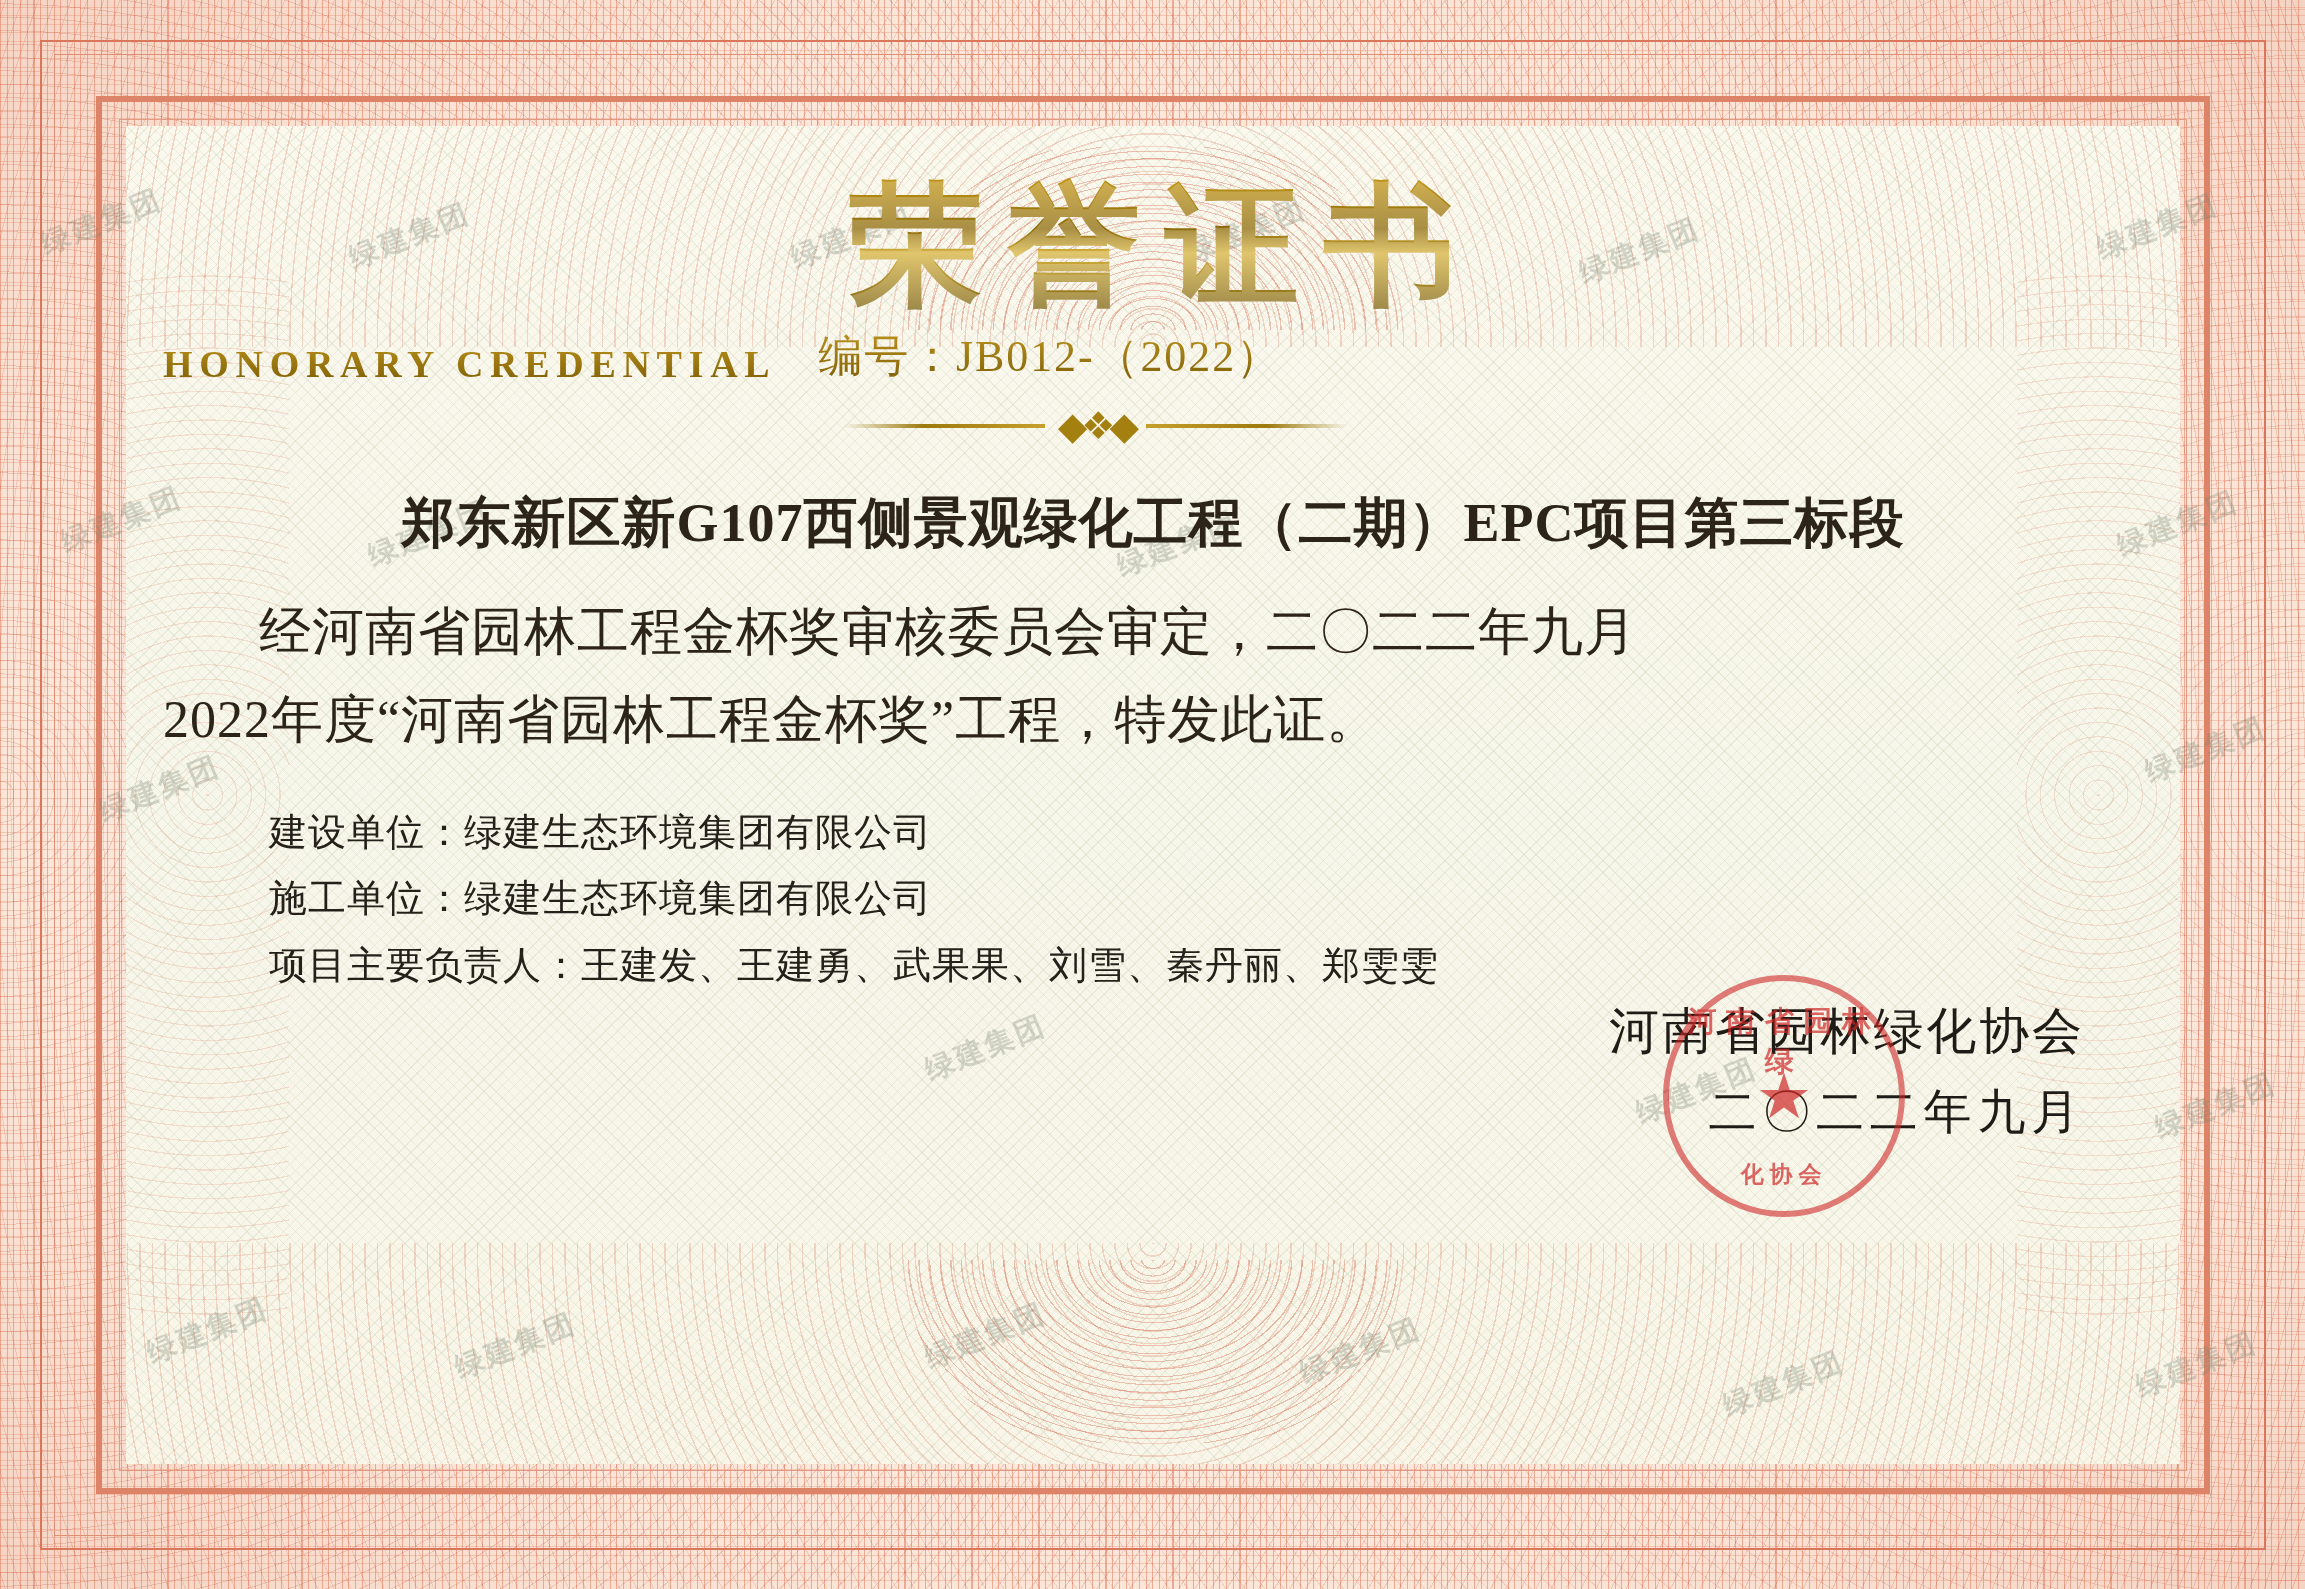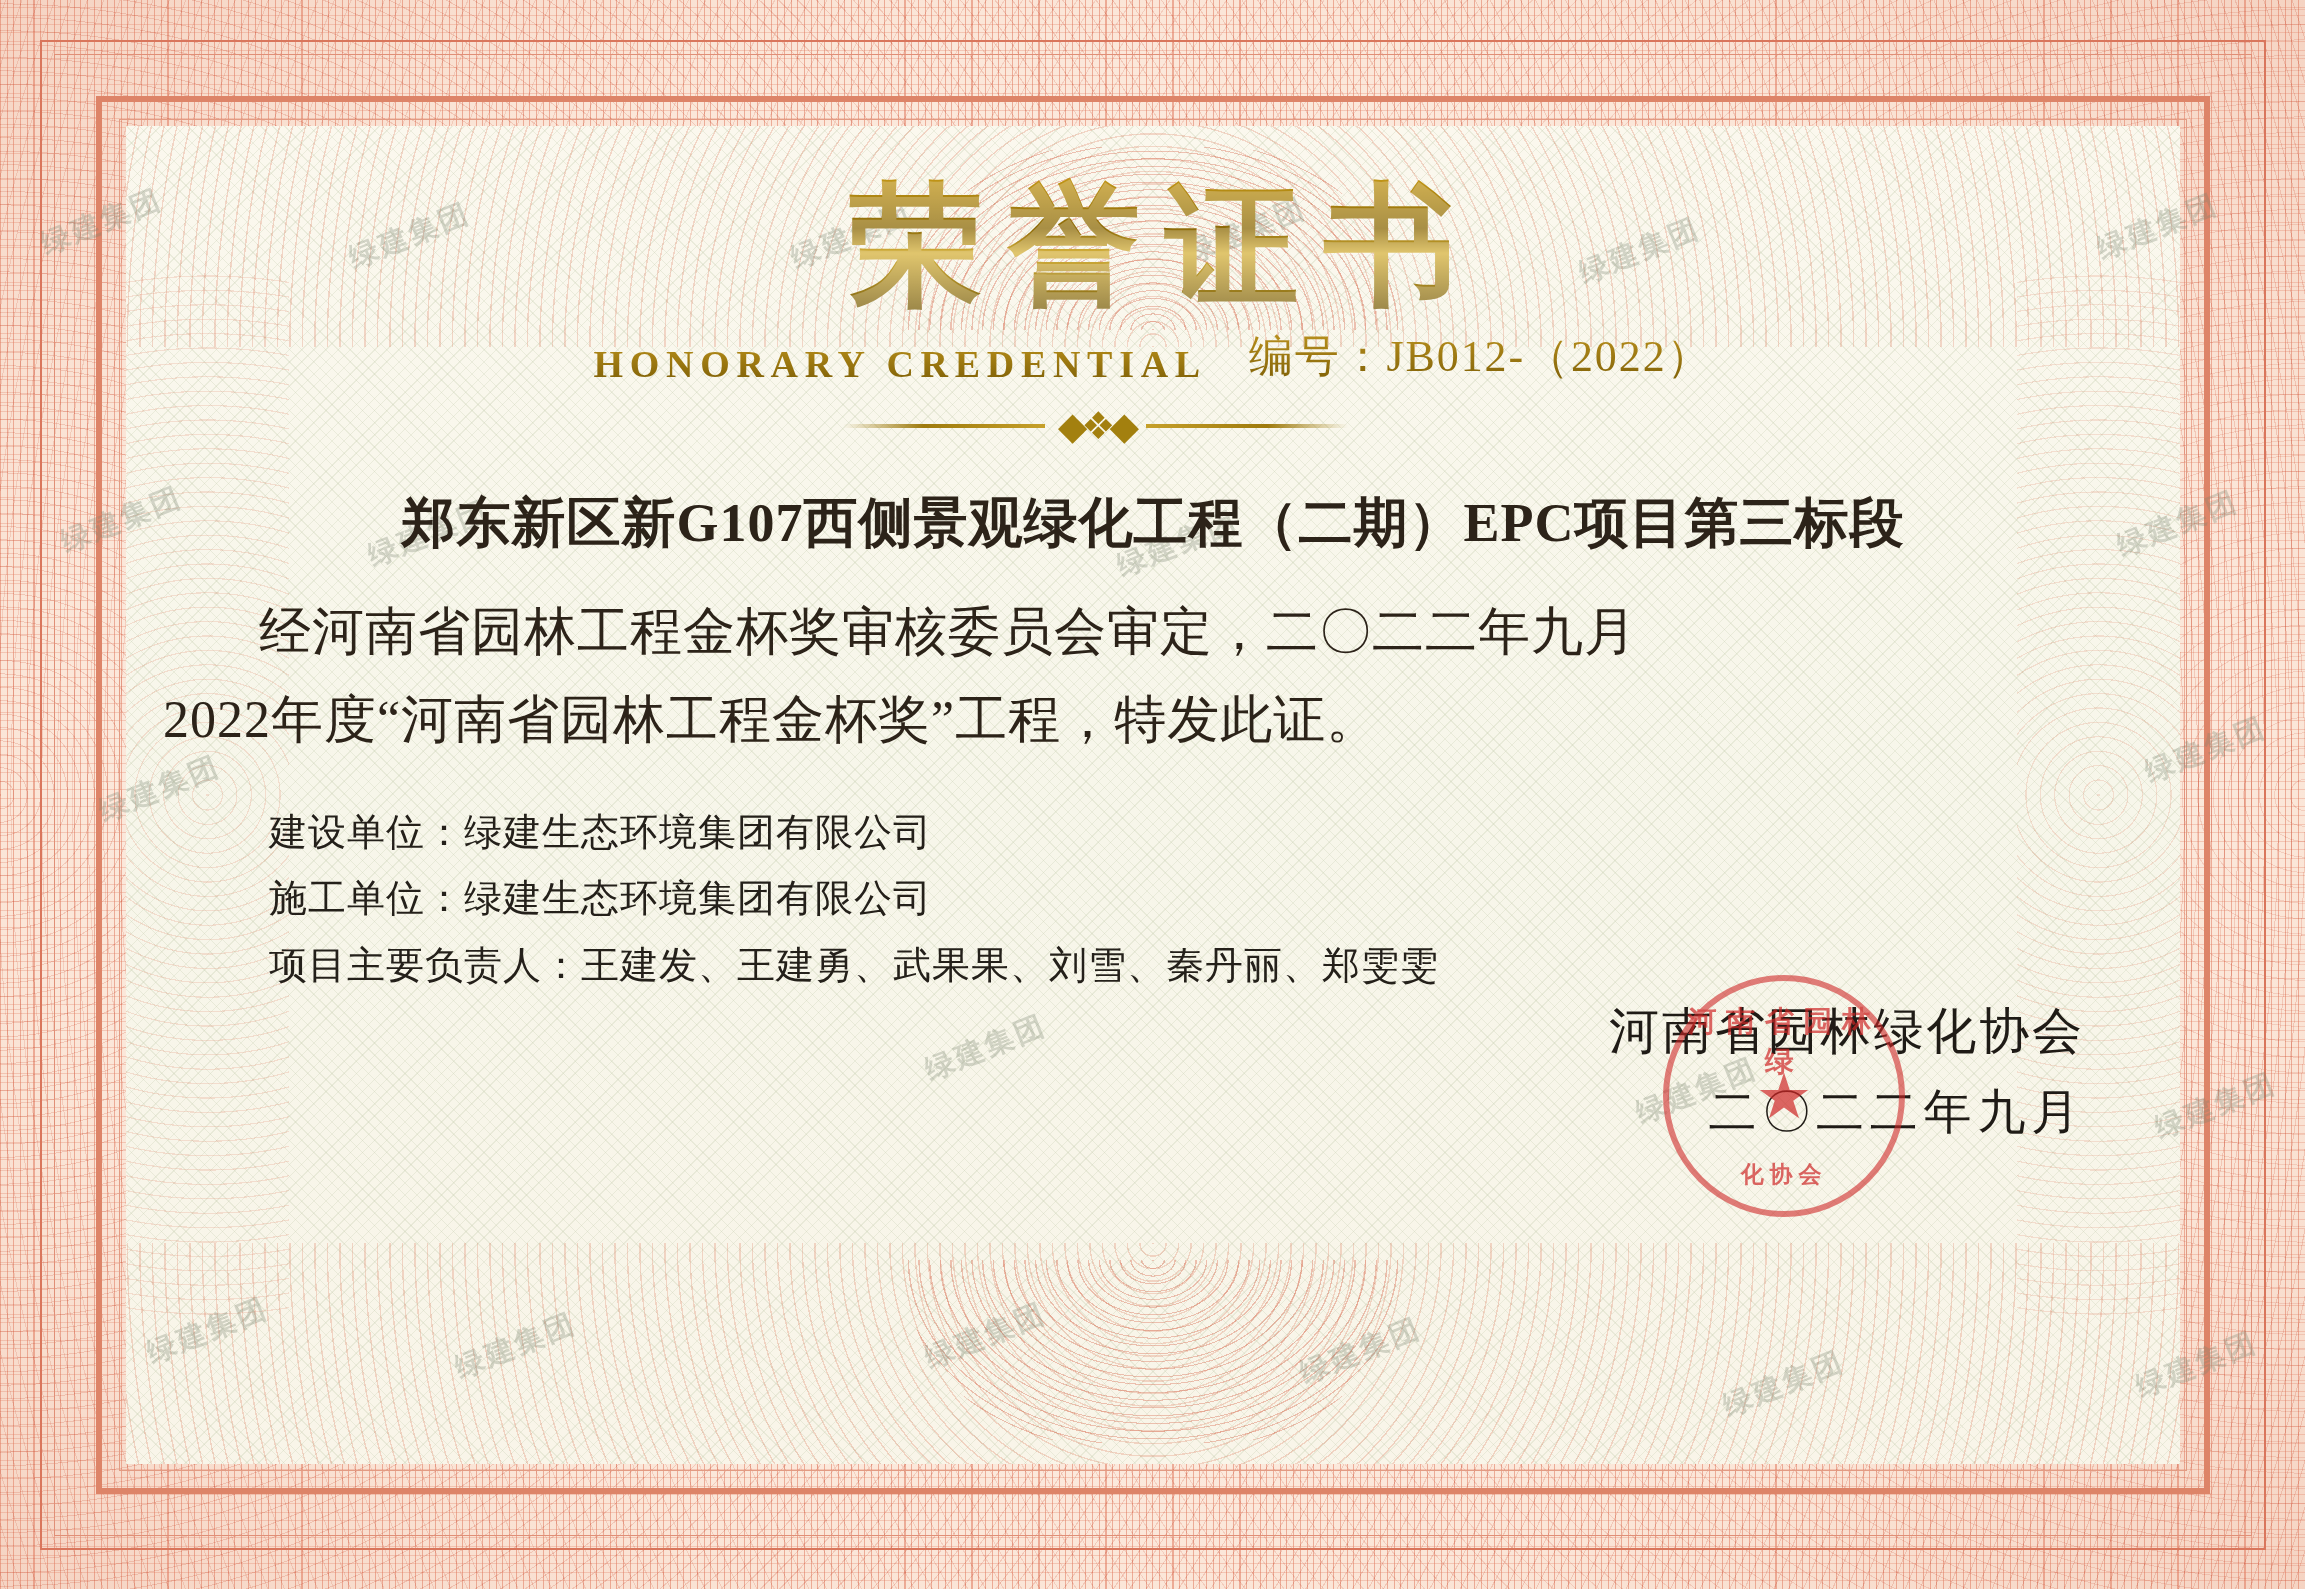--- a/index.html
+++ b/index.html
@@ -176,21 +176,20 @@
     color: transparent;
     -webkit-text-fill-color: transparent;
     text-shadow: 0 1.9px 0 rgba(255,255,255,0.25);
     padding-left: 25px;
     margin: 0;
   }
   .subtitle-row {
     position: relative;
     display: flex;
     align-items: flex-end;
-    justify-content: center;
     gap: 42px;
     margin-top: 7.7px;
   }
   .sub-title-en {
     font-family: "Liberation Serif", serif;
     font-weight: bold;
     font-size: 38px;
     letter-spacing: 6.7px;
     color: #7e6206;
     background: linear-gradient(180deg, #b9901a 0%, #7a5c05 100%);

